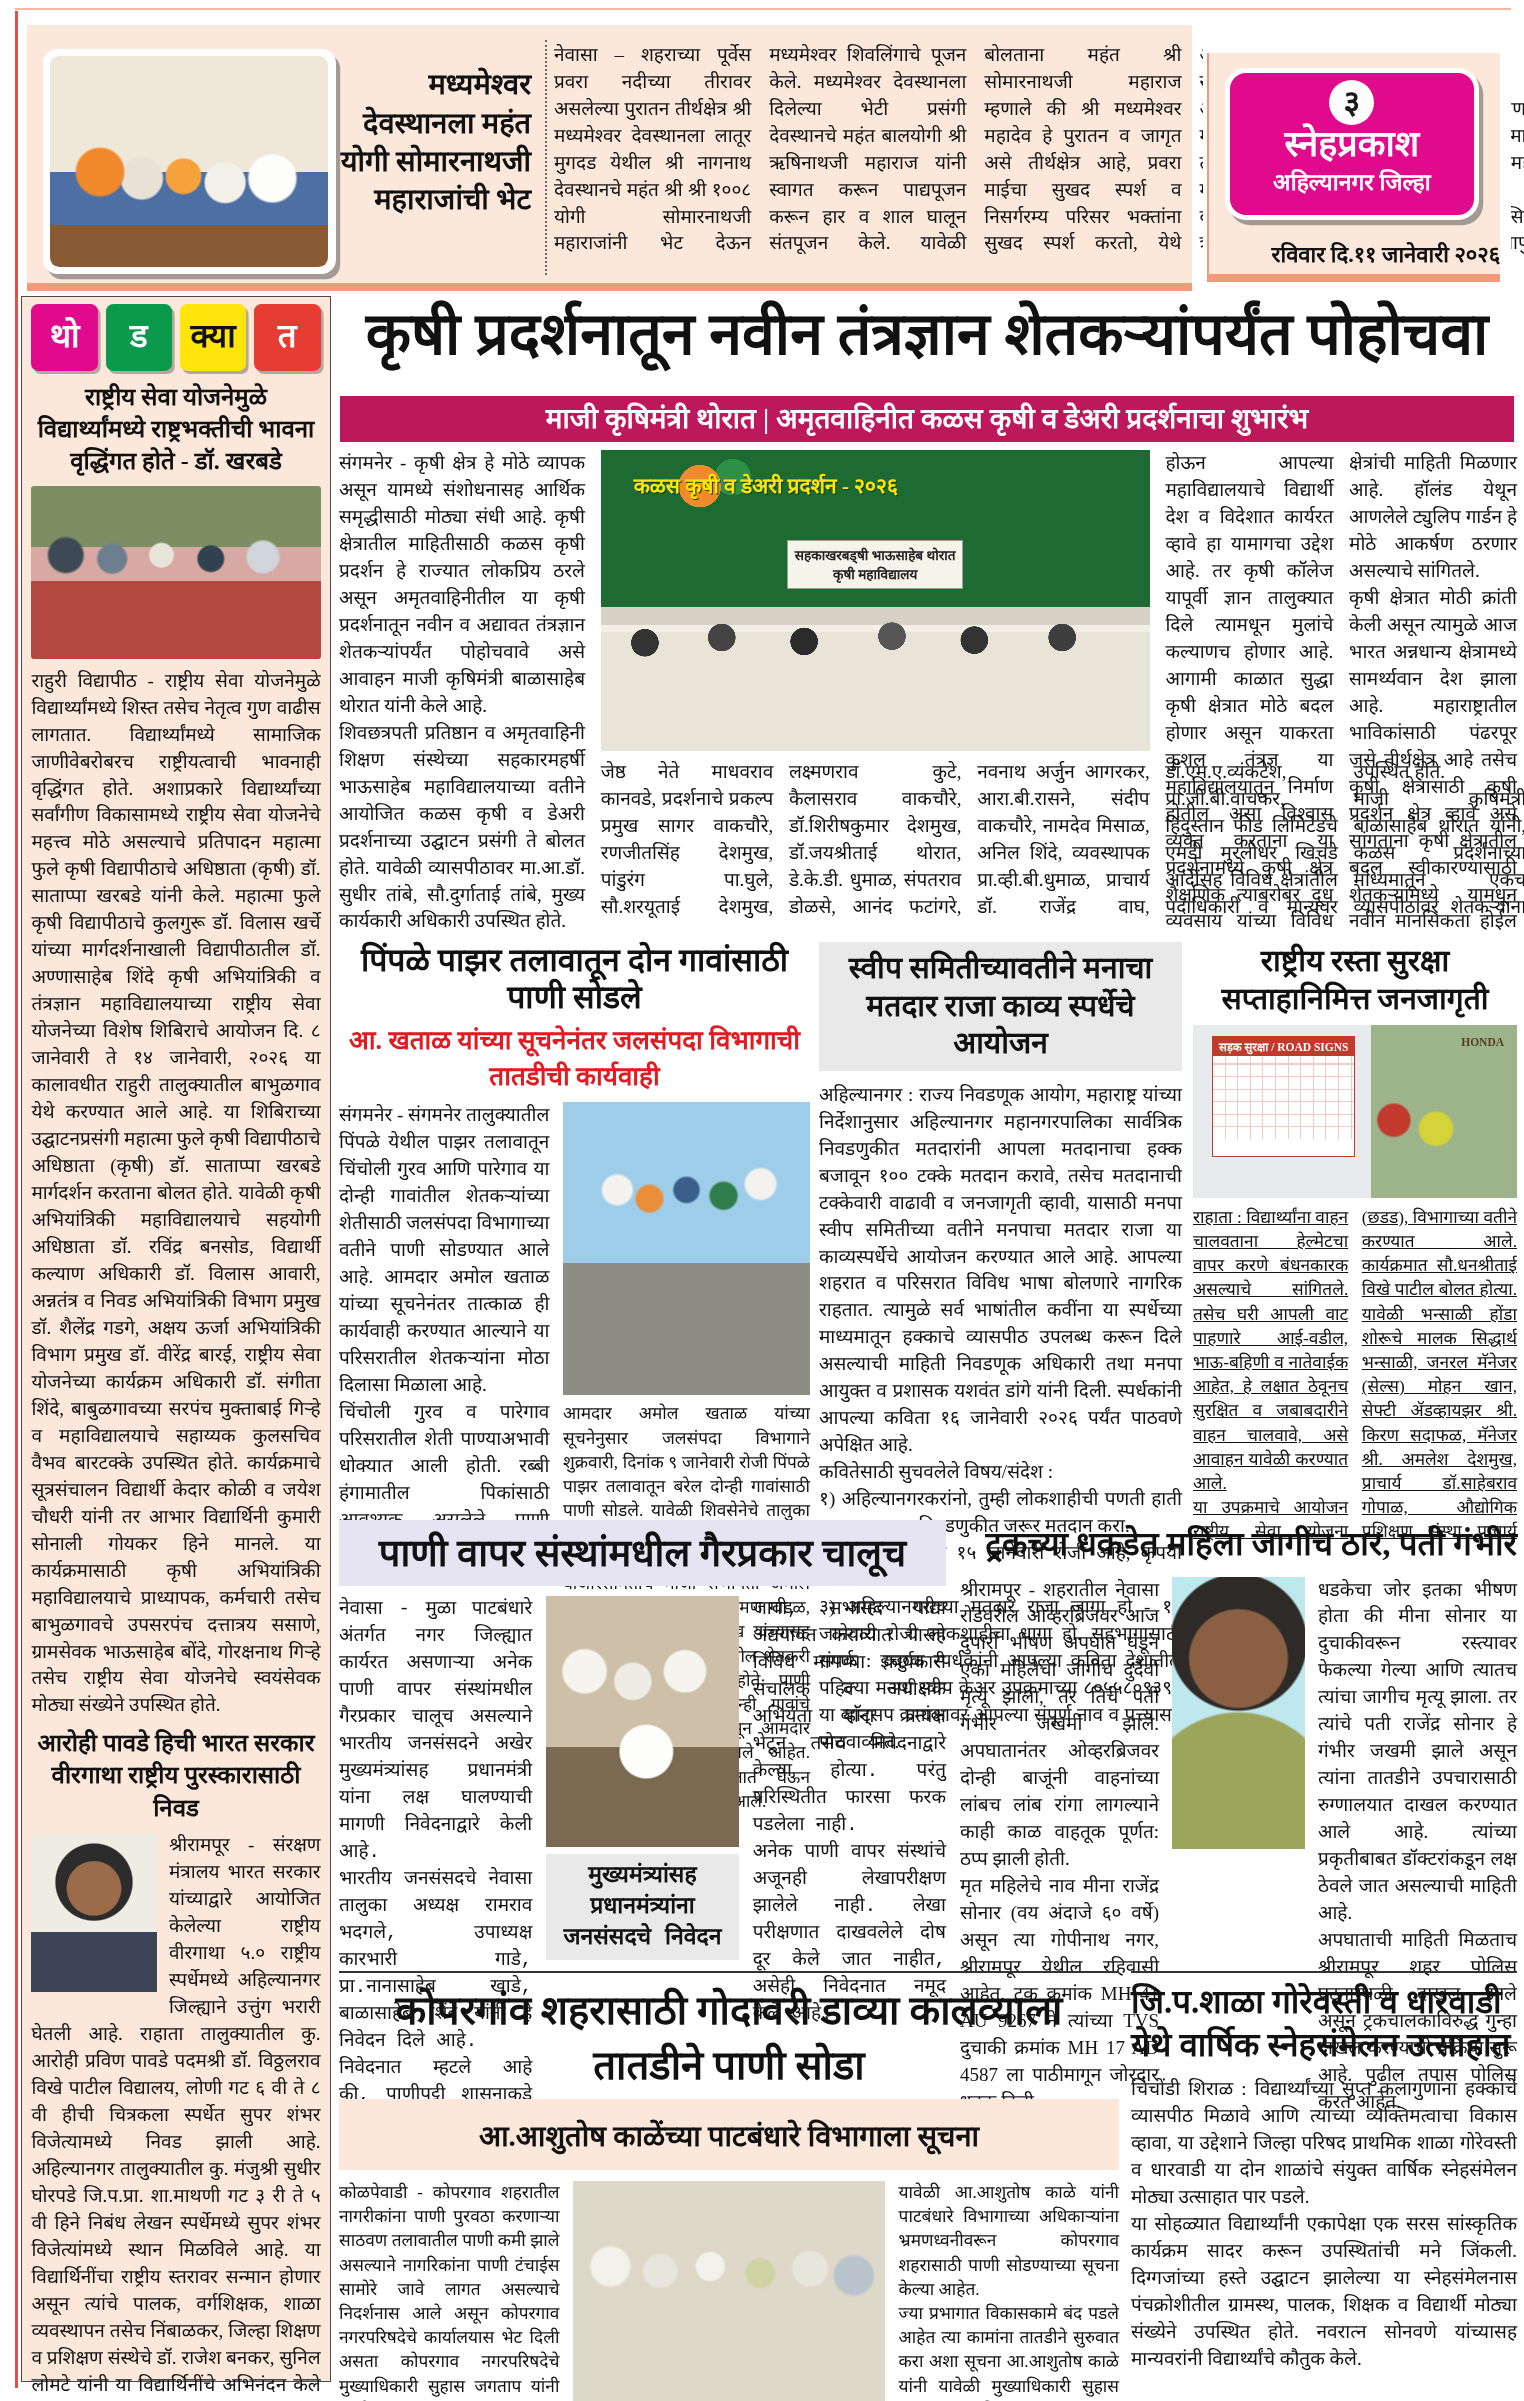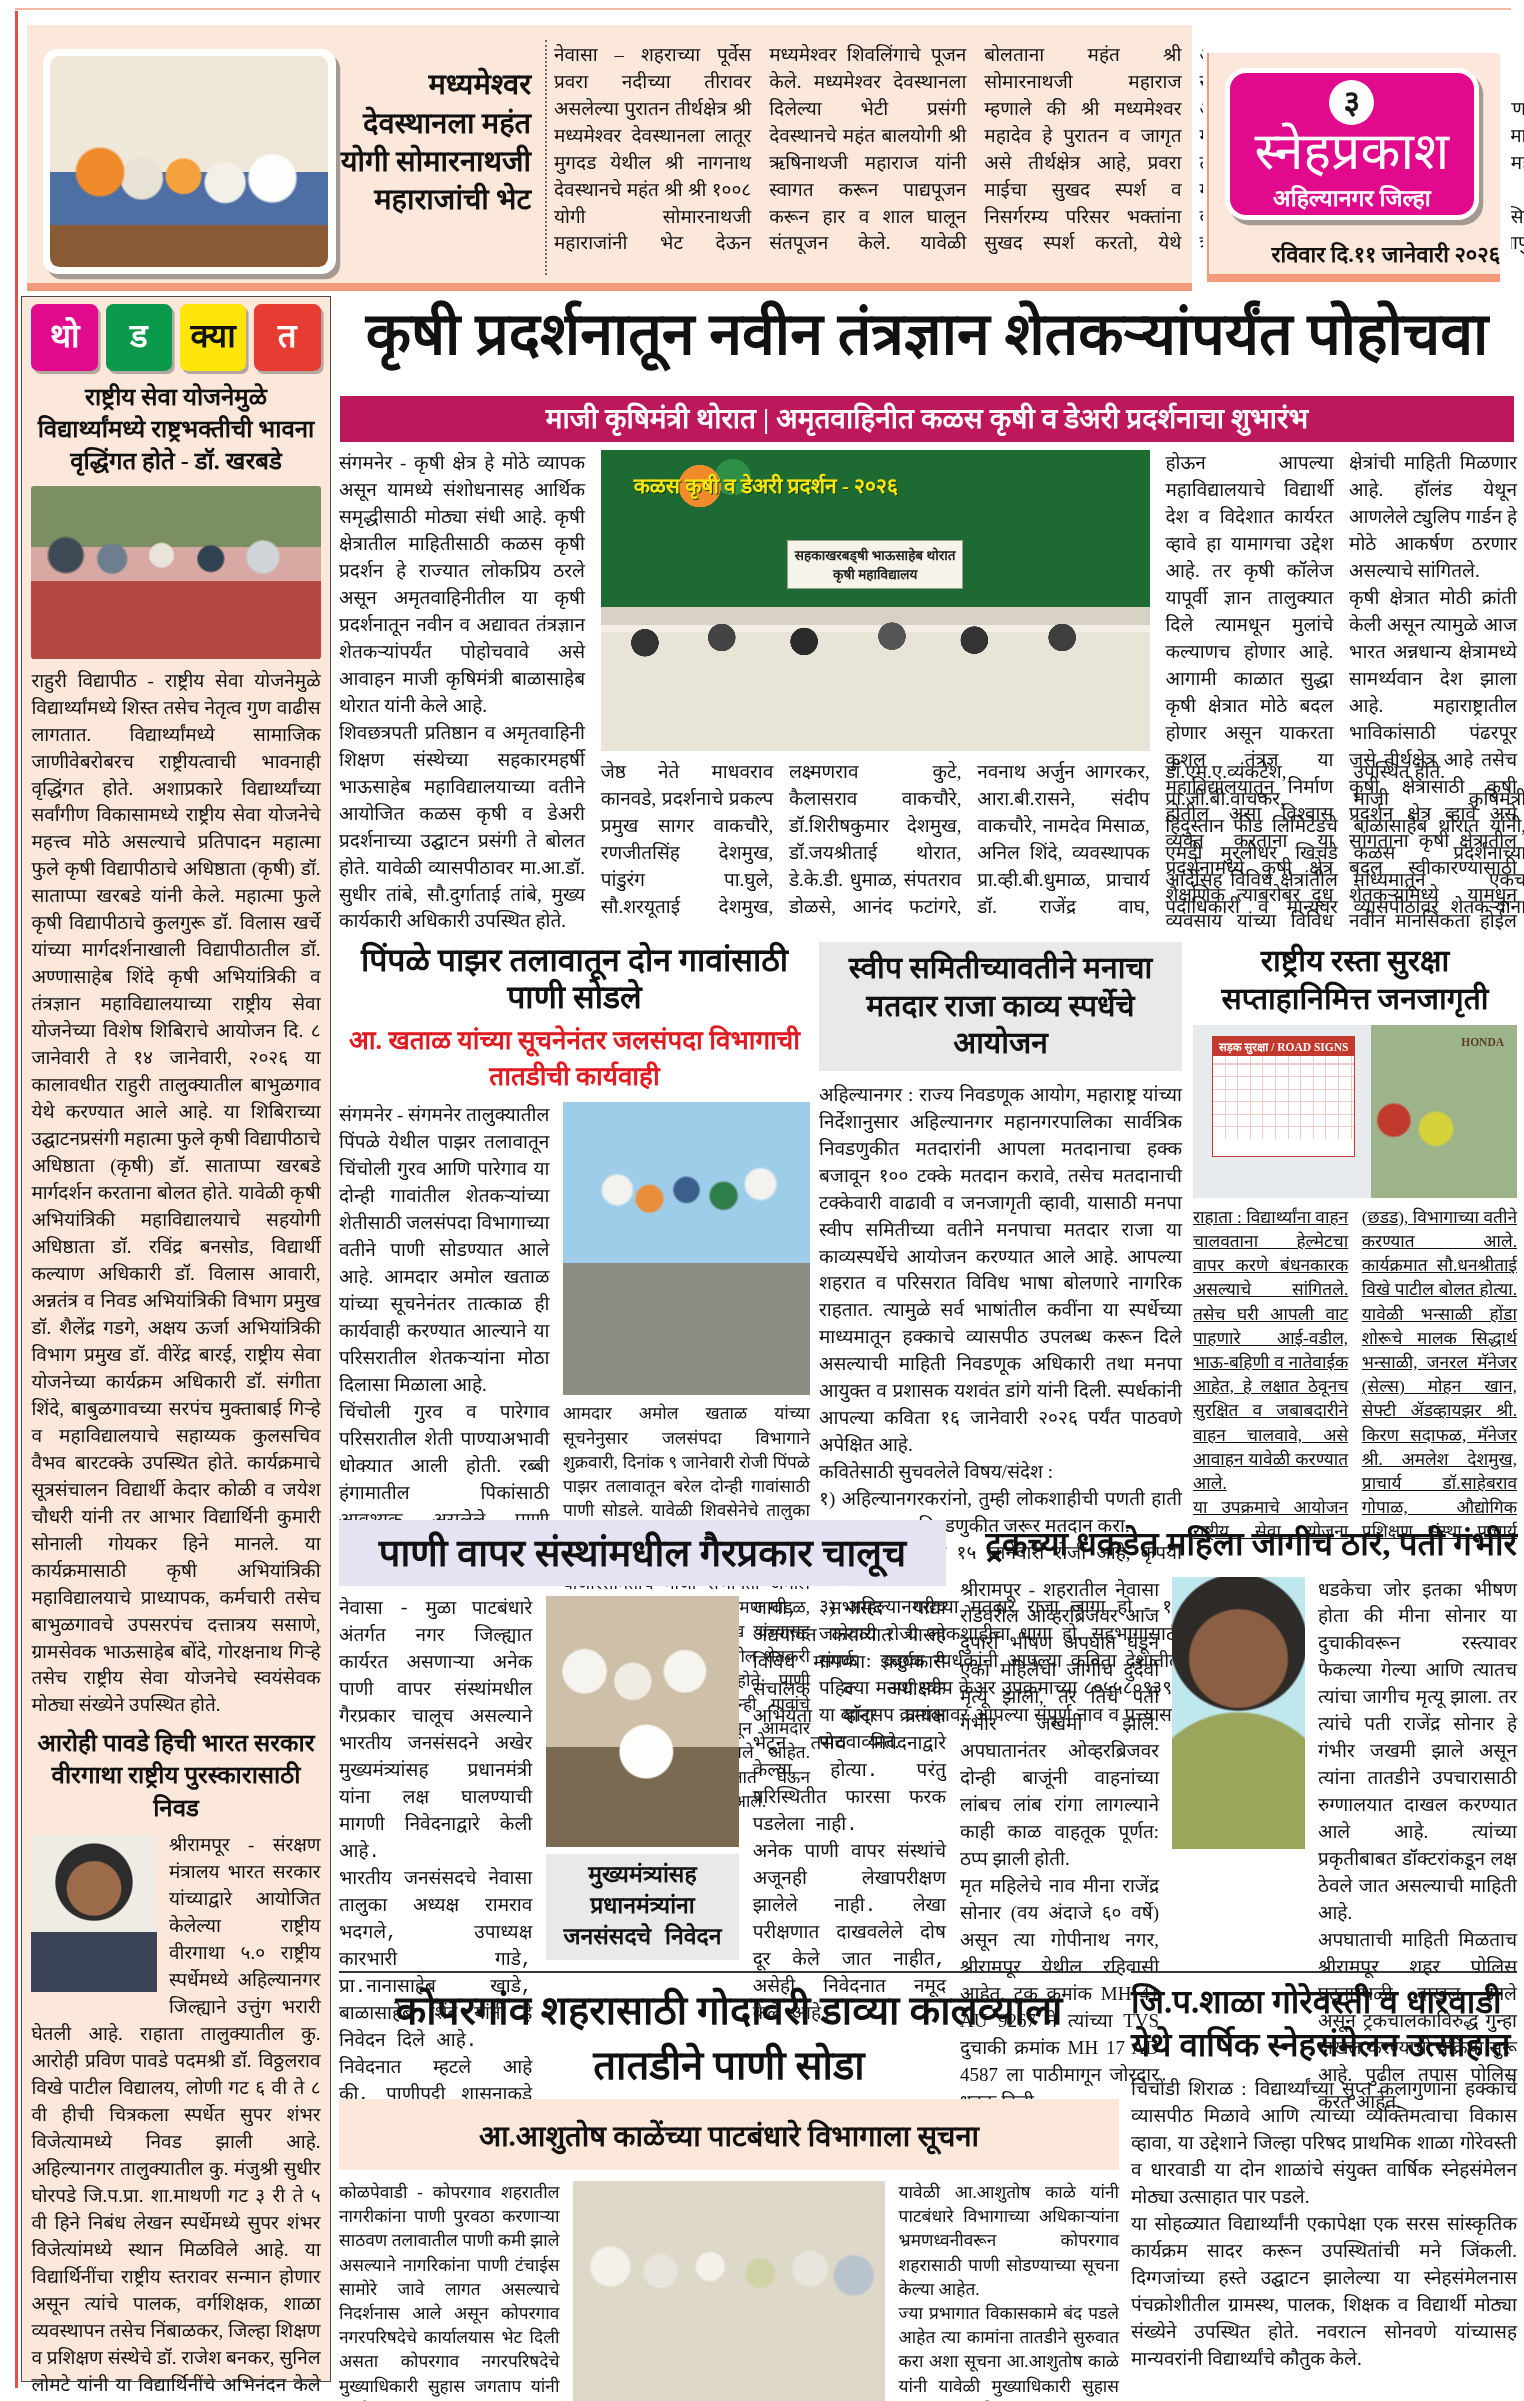--- a/index.html
+++ b/index.html
@@ -26,21 +26,21 @@
      linear-gradient(180deg,#efe7d8 0 55%, #4e6fa3 55% 80%, #8a5a35 80% 100%); }
   .topheadline { width:209px; flex:none; text-align:right; font-weight:700; font-size:29px; line-height:1.32; padding:31px 13.6px 0 0; }
   .topdivider { width:0; border-left:2.1px dotted #6a6a6a; margin:5.2px 7.3px 15.7px 0; }
   .topbody { flex:1; height:236px; columns:3; column-gap:18px; padding-top:7.3px; }
 
   
   .masthead { left:1203px; top:25px; width:308px; height:266px; background:#fff; }
   .mast-inner { position:absolute; left:4.2px; top:28px; width:293px; height:229px; background:#fce8db; border-left:2.1px solid #f29a7b; }
   .mast-logo { position:absolute; left:15.7px; top:14.6px; width:254px; height:152px; background:#e10a8c; border:5.2px solid #fff; border-radius:21px; box-shadow:4.2px 5.2px 0 rgba(60,60,60,.45); text-align:center; color:#fff; }
   .mast-circle { width:45px; height:45px; background:#fff; border-radius:50%; margin:7.3px auto 0; color:#1a1a1a; font-weight:700; font-size:32px; line-height:45px; }
-  .mast-title { font-weight:400; font-size:52px; line-height:1.0; margin-top:1px; }
+  .mast-title { font-weight:700; font-size:36px; line-height:1.0; margin-top:1px; }
   .mast-sub { font-weight:700; font-size:23px; margin-top:3.1px; }
   .mast-date { position:absolute; left:0; bottom:13.6px; width:100%; text-align:right; font-weight:700; font-size:22px; }
 
   
   .leadhead { left:337px; top:299px; width:1180px; height:88px; text-align:center; font-weight:700; font-size:59px; line-height:1.2; }
   .leadsub { left:340px; top:396px; width:1174px; height:46px; background:#be185d; color:#fff; text-align:center; font-weight:700; font-size:28px; line-height:46px; }
 
   
   .sidebar { left:21px; top:296px; width:310px; height:2086px; background:#fce8db; border:1.6px solid #4a4a4a; padding:7.3px 9.4px; }
   .brandrow { display:flex; gap:7.3px; justify-content:center; margin-bottom:9.4px; }

